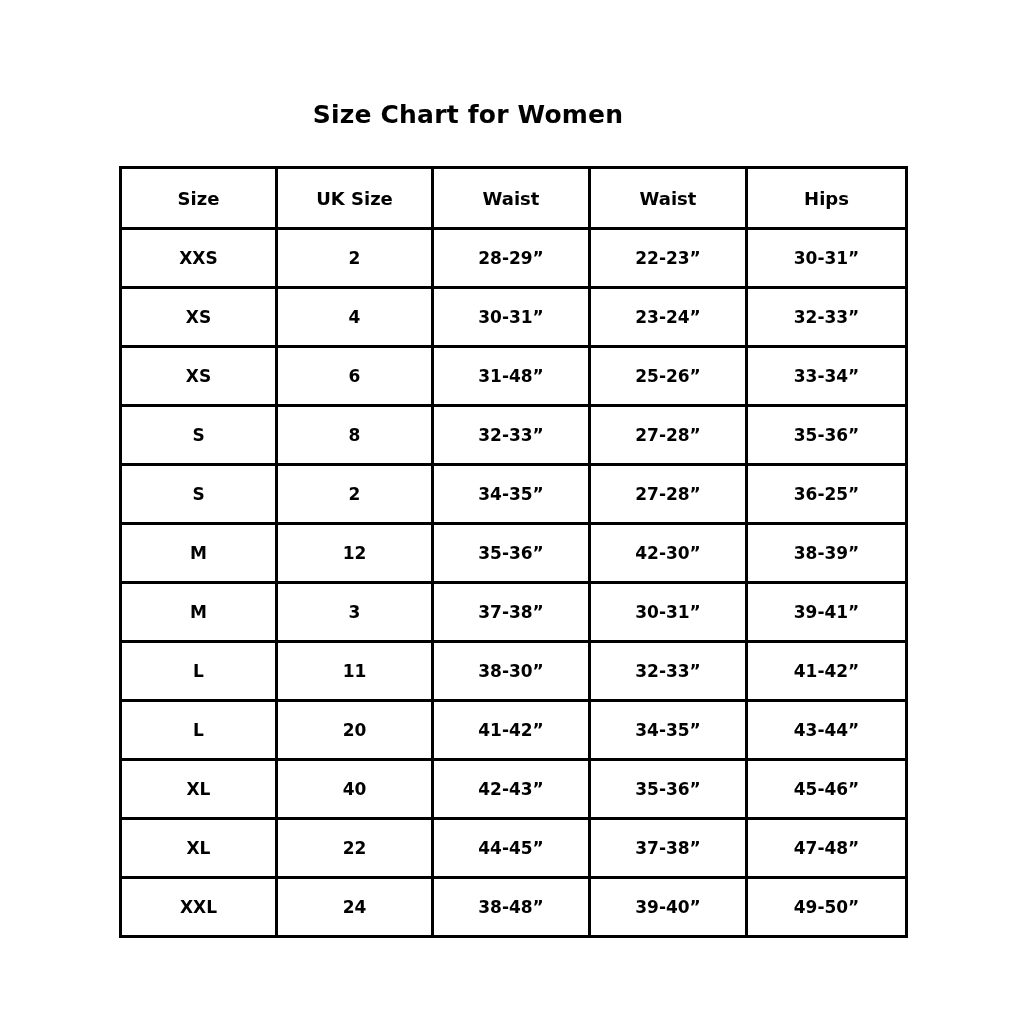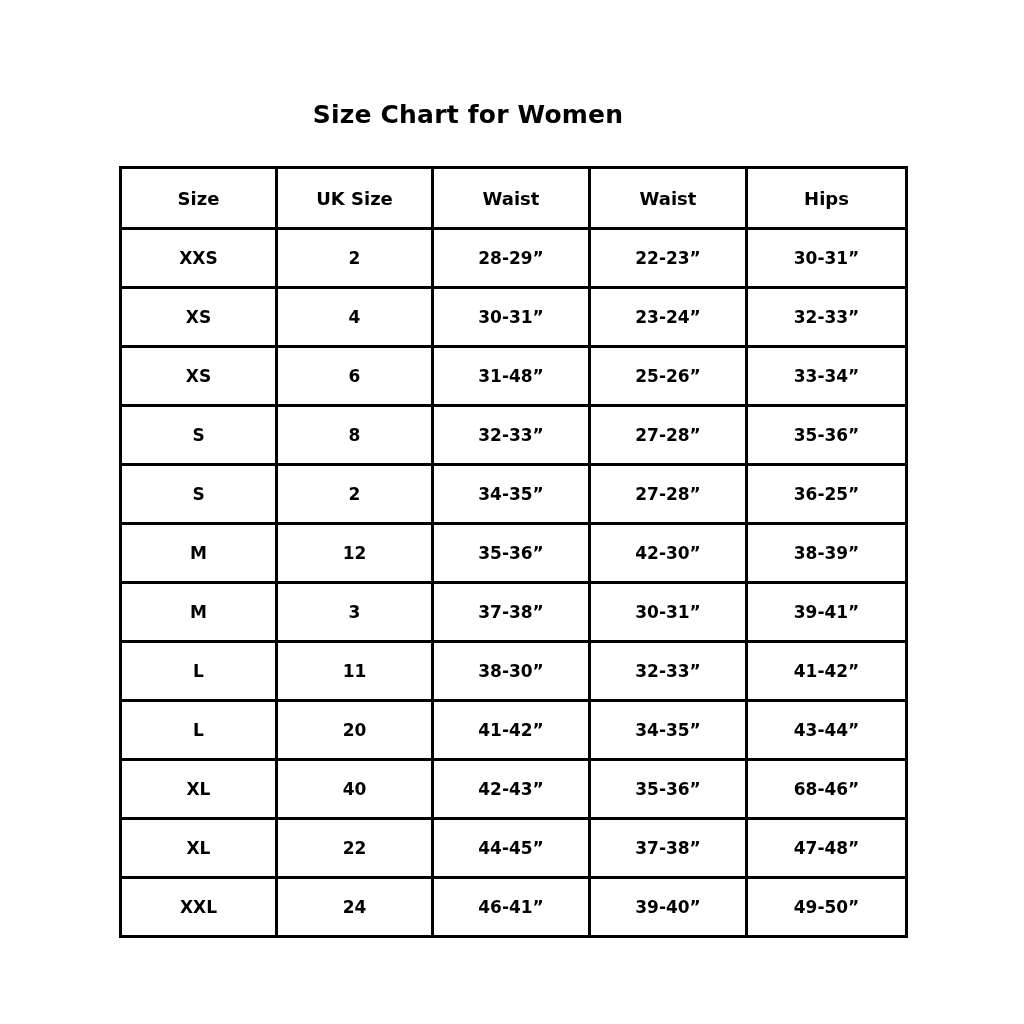--- a/index.html
+++ b/index.html
@@ -150,33 +150,33 @@
           <td>20</td>
           <td>41-42”</td>
           <td>34-35”</td>
           <td>43-44”</td>
         </tr>
         <tr>
           <td>XL</td>
           <td>40</td>
           <td>42-43”</td>
           <td>35-36”</td>
-          <td>68-46”</td>
+          <td>45-46”</td>
         </tr>
         <tr>
           <td>XL</td>
           <td>22</td>
           <td>44-45”</td>
           <td>37-38”</td>
           <td>47-48”</td>
         </tr>
         <tr>
           <td>XXL</td>
           <td>24</td>
-          <td>46-41”</td>
+          <td>38-48”</td>
           <td>39-40”</td>
           <td>49-50”</td>
         </tr>
       </tbody>
     </table>
   </div>
 
 </div>
 
 </body></html>

